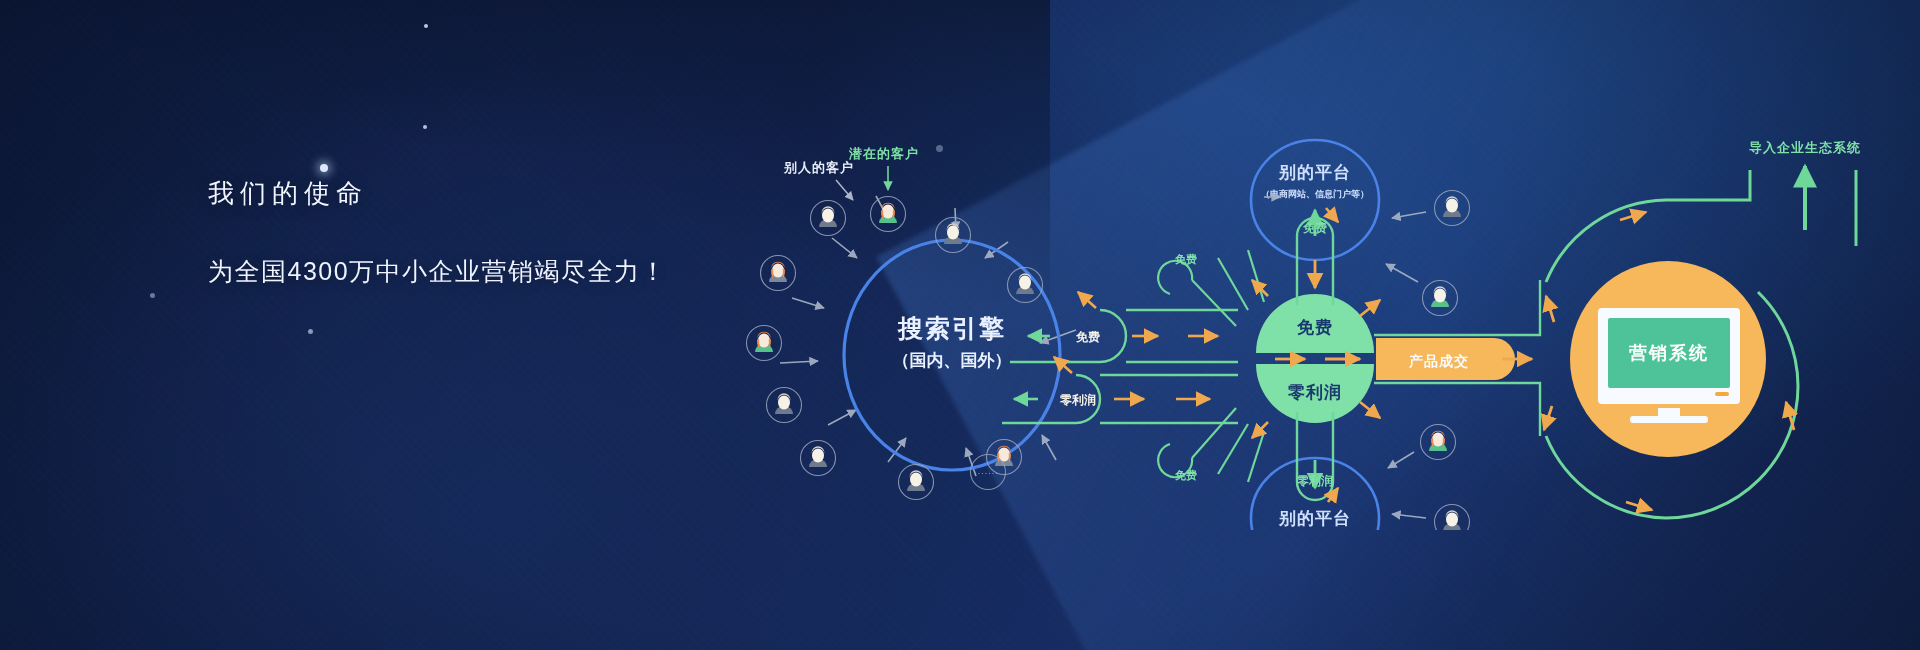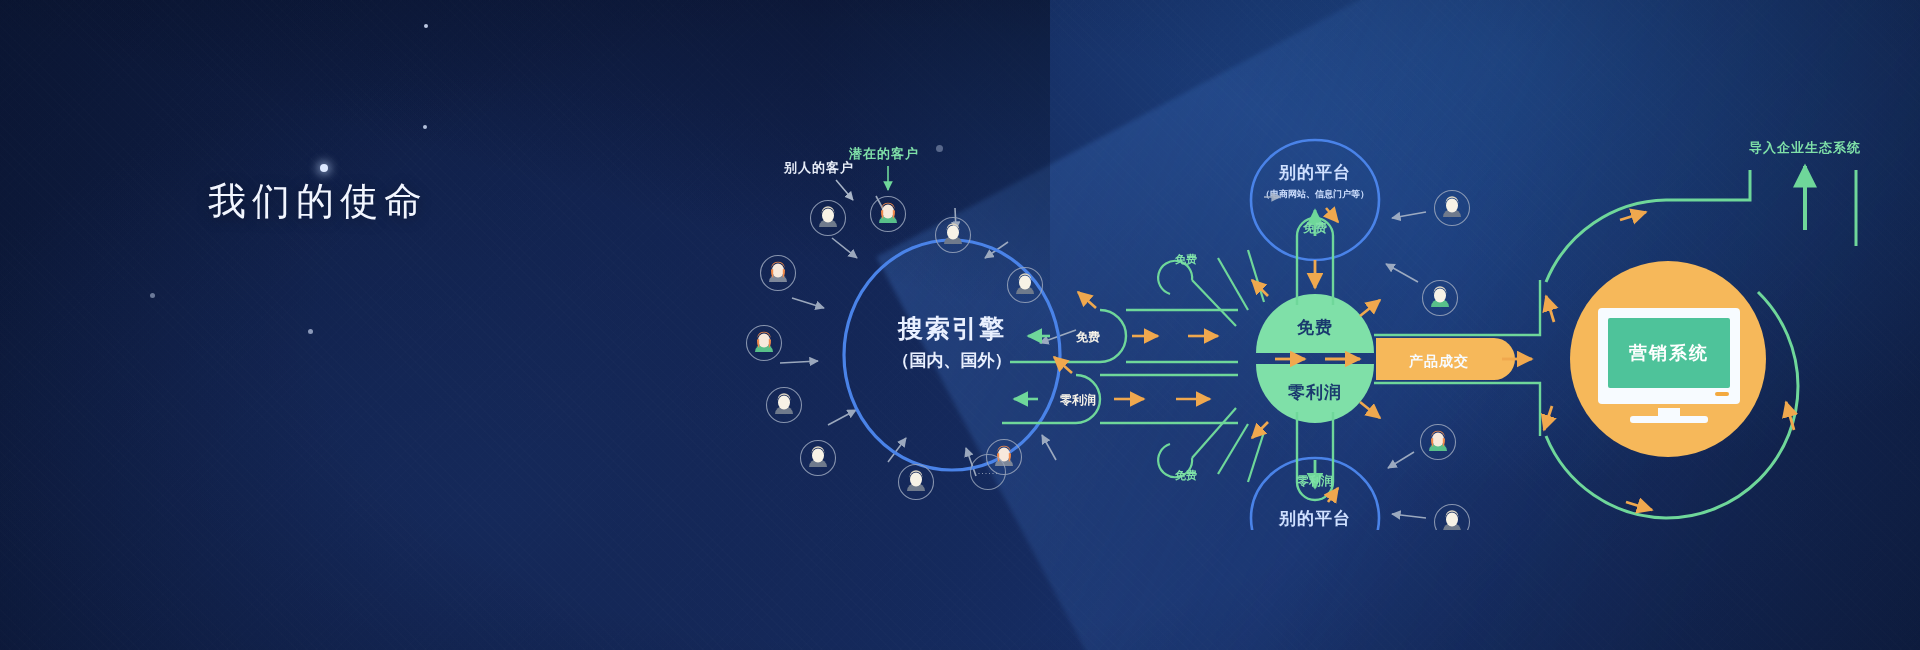--- a/index.html
+++ b/index.html
@@ -37,21 +37,21 @@
   .bg-vignette{
     position:absolute;inset:0;
     background:radial-gradient(1400px 760px at 46% 52%, rgba(0,0,0,0) 40%, rgba(3,8,22,.42) 100%);
   }
   .dot{position:absolute;border-radius:50%;background:#dce8ff;}
   .dot.glow{box-shadow:0 0 10px 3px rgba(200,220,255,.55);}
 
   
   .copy{position:absolute;left:208px;top:176px;}
   .mission-title{
-    font-size:38px;letter-spacing:6px;color:#f2f6ff;font-weight:400;
+    font-size:26px;letter-spacing:6px;color:#f2f6ff;font-weight:400;
     line-height:1.35;margin:0;text-shadow:0 2px 14px rgba(0,0,0,.35);
   }
   .mission-sub{
     margin:44px 0 0 0;font-size:25px;letter-spacing:1.5px;color:#eef3ff;font-weight:400;
     text-shadow:0 2px 12px rgba(0,0,0,.35);
   }
 
   
   #diagram{position:absolute;left:740px;top:130px;width:1180px;height:400px;}
   #diagram svg{display:block;}
@@ -70,20 +70,21 @@
 
   <div class="dot" style="left:424px;top:24px;width:4px;height:4px;opacity:.85;"></div>
   <div class="dot" style="left:423px;top:125px;width:4px;height:4px;opacity:.8;"></div>
   <div class="dot glow" style="left:320px;top:164px;width:8px;height:8px;"></div>
   <div class="dot" style="left:150px;top:293px;width:5px;height:5px;opacity:.45;"></div>
   <div class="dot" style="left:308px;top:329px;width:5px;height:5px;opacity:.6;"></div>
   <div class="dot" style="left:936px;top:145px;width:7px;height:7px;opacity:.35;"></div>
 
   <div class="copy">
     <h1 class="mission-title">我们的使命</h1>
+    <p class="mission-sub">为全国4300万中小企业营销竭尽全力！</p>
   </div>
 
   <div id="diagram">
     <svg width="1180" height="400" viewBox="0 0 1180 400" xmlns="http://www.w3.org/2000/svg">
       <defs>
         <marker id="mg" markerWidth="7" markerHeight="7" refX="5.4" refY="3" orient="auto">
           <path d="M0,0 L6,3 L0,6 z" fill="#6fd79a"></path>
         </marker>
         <marker id="mo" markerWidth="7" markerHeight="7" refX="5.4" refY="3" orient="auto">
           <path d="M0,0 L6,3 L0,6 z" fill="#f0a84e"></path>

